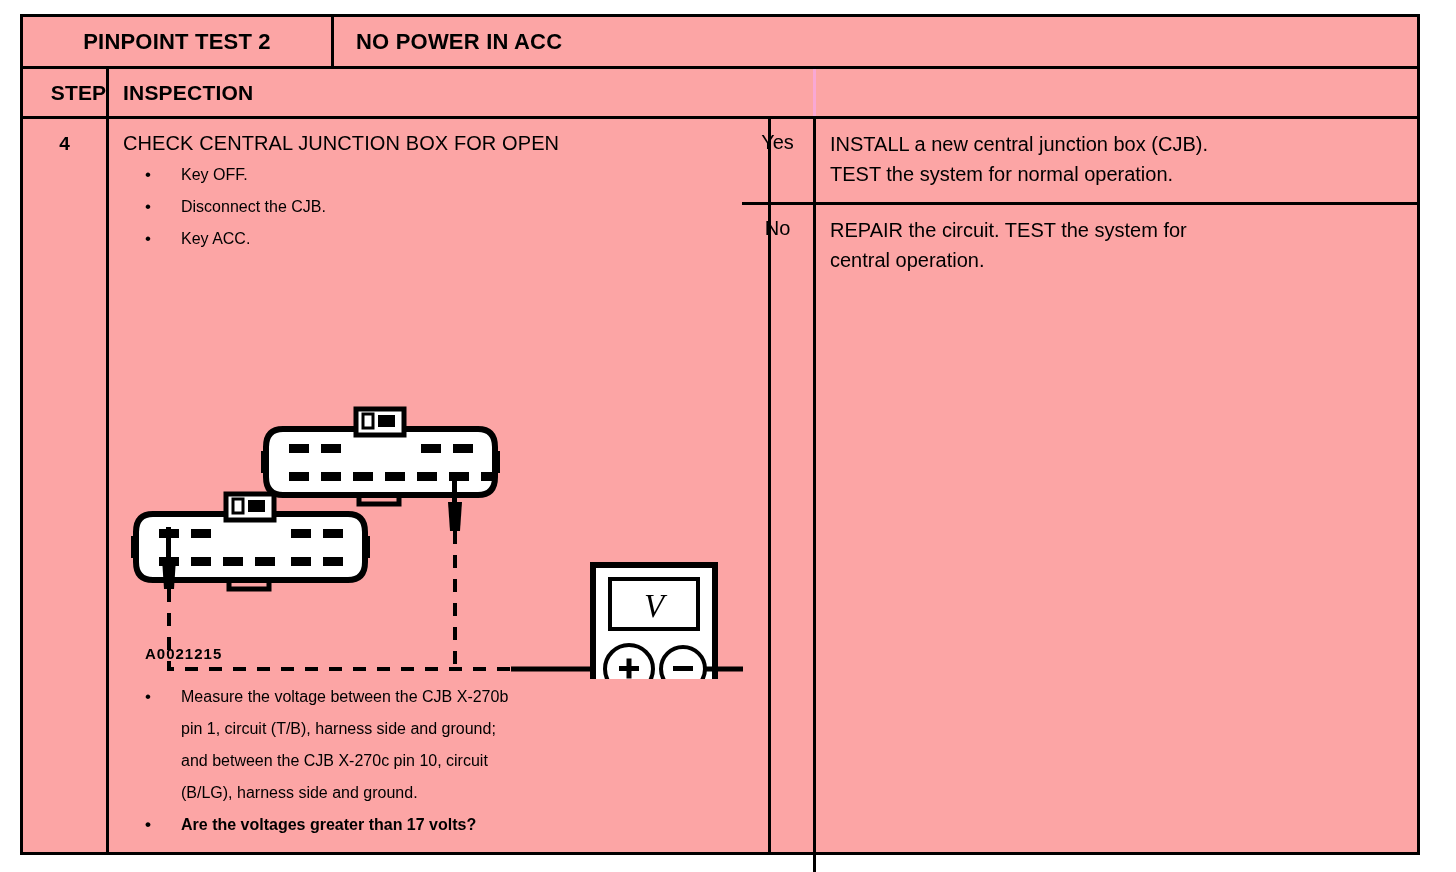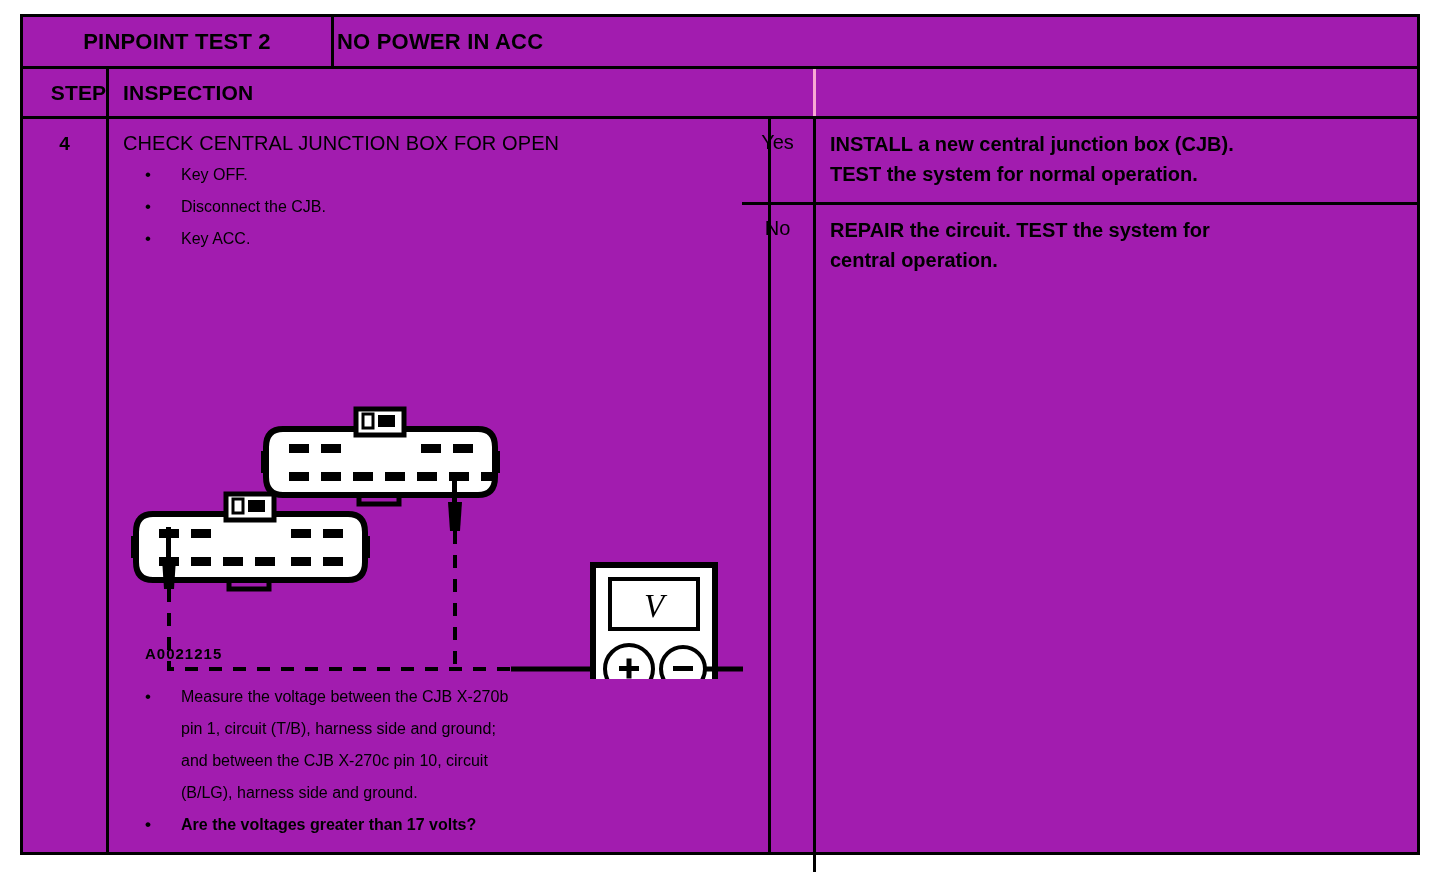--- a/index.html
+++ b/index.html
@@ -18,21 +18,21 @@
 
   
   #doc-table {
     position: absolute;
     left: 20px;
     top: 14px;
     width: 1400px;
     height: 841px;
     border: 3px solid #000;
     box-sizing: border-box;
-    background: #a21caf;
+    background: #fca5a5;
   }
 
   
   .title-row {
     position: absolute;
     left: 0; top: 0;
     width: 100%;
     height: 52px;
     box-sizing: border-box;
     border-bottom: 3px solid #000;
@@ -48,21 +48,21 @@
     align-items: center;
     justify-content: center;
   }
   .title-cell-right {
     position: absolute;
     left: 311px; top: 0;
     right: 0;
     height: 100%;
     display: flex;
     align-items: center;
-    padding-left: 3px;
+    padding-left: 22px;
     box-sizing: border-box;
   }
   .title-text {
     font-size: 22px;
     font-weight: bold;
     letter-spacing: 0.2px;
     white-space: nowrap;
   }
 
   
@@ -169,21 +169,20 @@
     justify-content: center;
     padding-top: 12px;
   }
   .answer-key span { font-size: 20px; }
   .answer-text {
     position: absolute;
     left: 74px; top: 0;
     right: 0;
     padding: 10px 14px 0 14px;
     box-sizing: border-box;
-    font-weight: bold;
   }
   .answer-line {
     font-size: 20px;
     line-height: 30px;
     white-space: nowrap;
   }
 
   
   .insp-heading {
     font-size: 20px;

